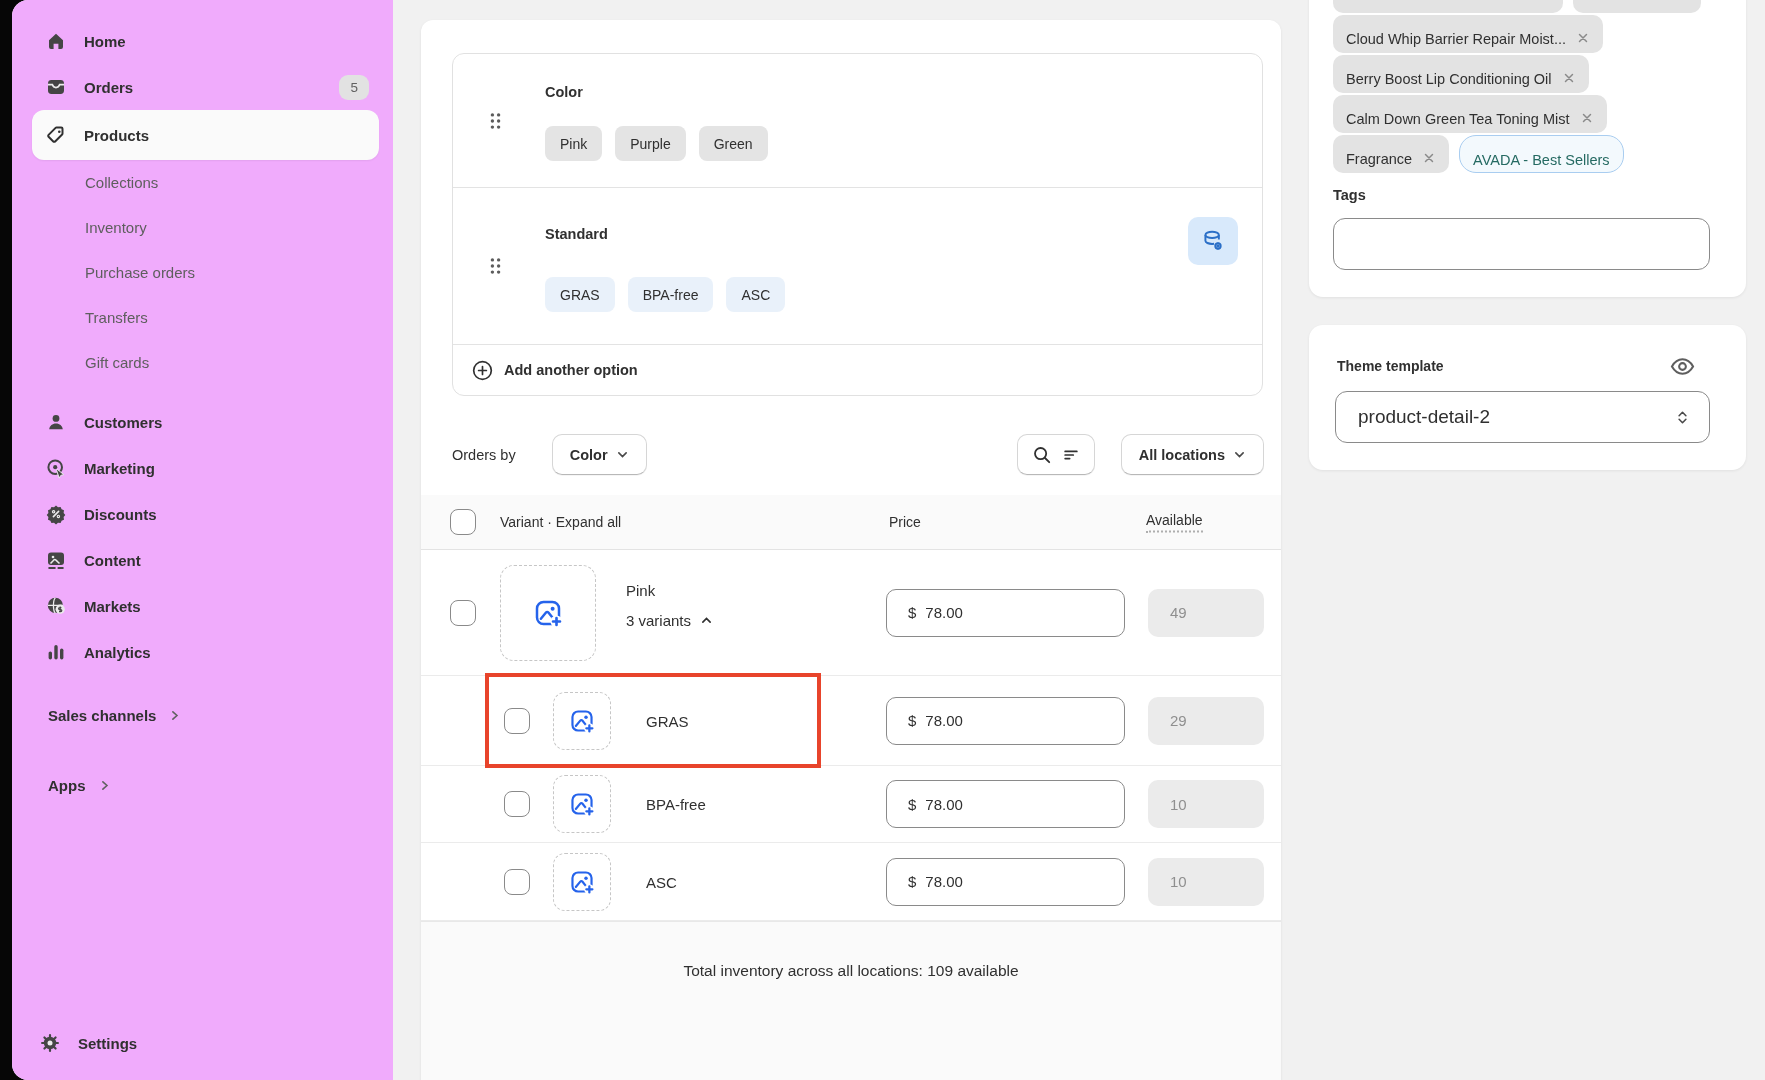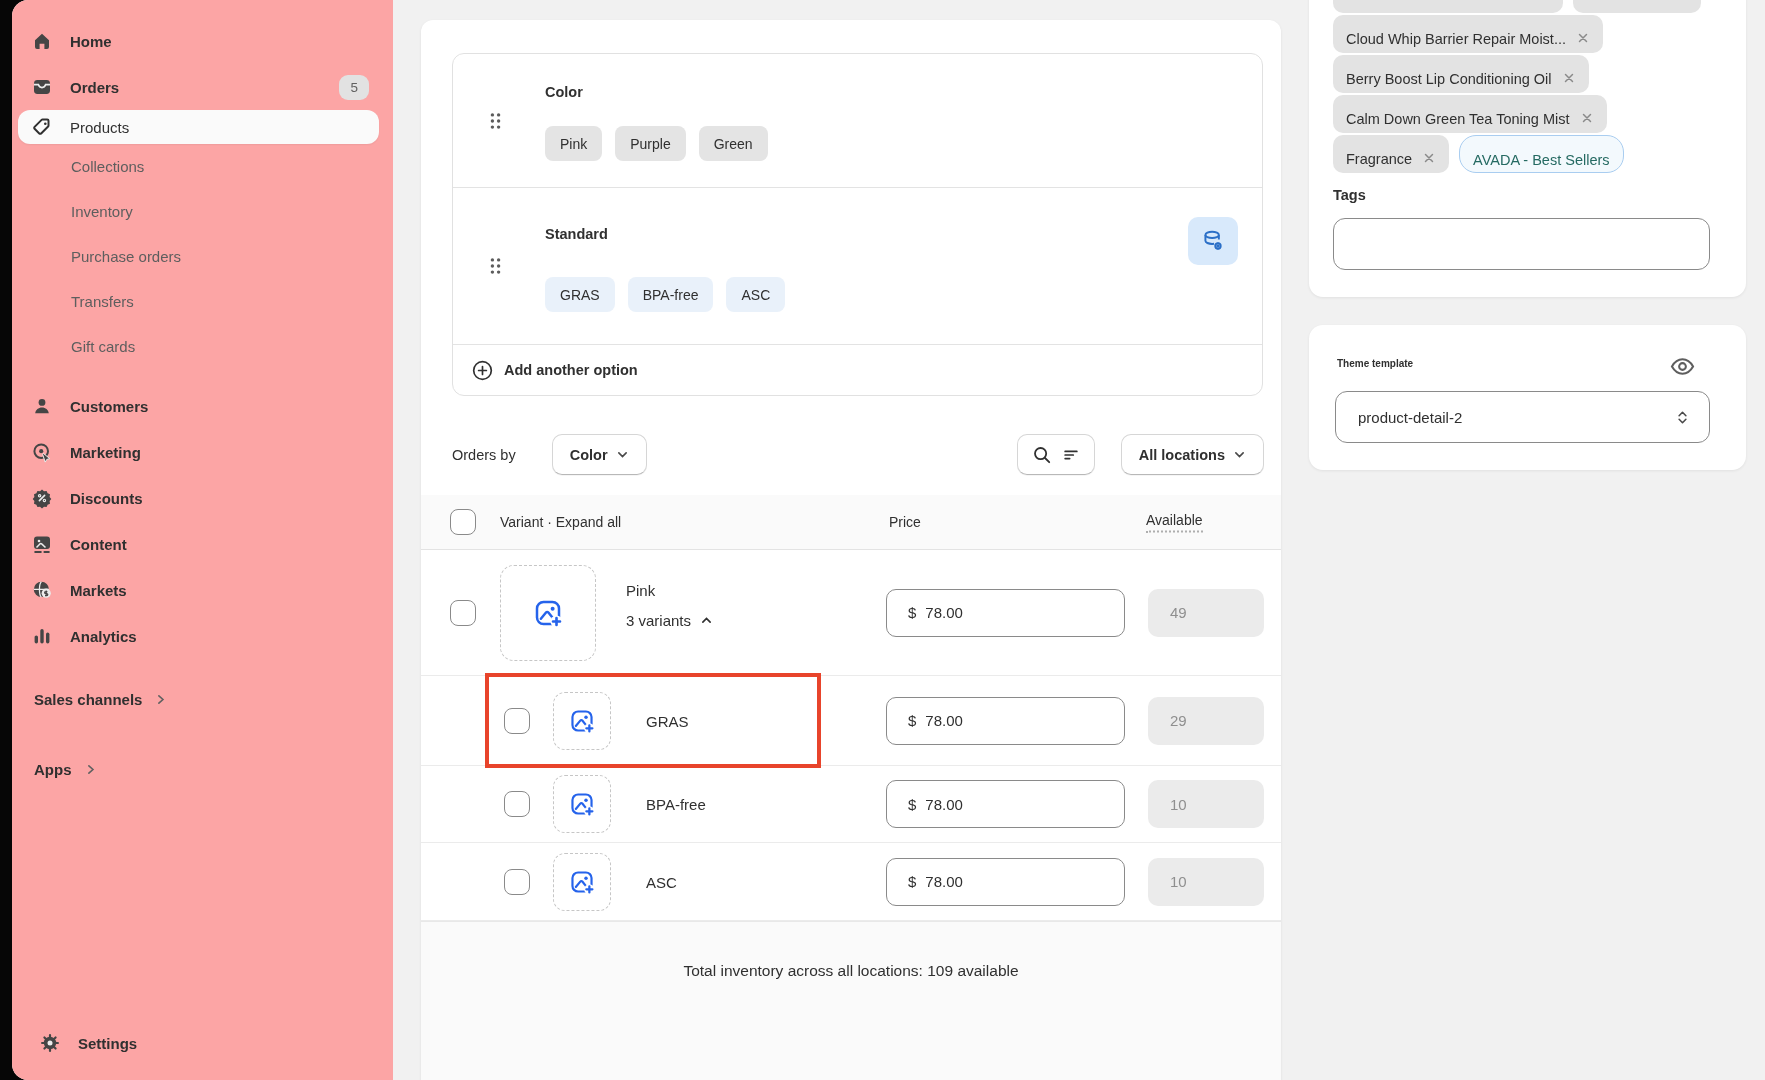--- a/index.html
+++ b/index.html
@@ -4,25 +4,25 @@
 <style>
   * { box-sizing: border-box; margin: 0; padding: 0; }
   html,body { width:1765px; height:1080px; overflow:hidden; background:#060606;
     font-family:"Liberation Sans", sans-serif; color:#303030; }
   svg { display:block; }
 
   .app { position:absolute; left:12px; top:0; width:1753px; height:1080px;
     border-radius:16px 0 0 16px; overflow:hidden; background:#f1f1f1; display:flex; }
 
   
-  .sidebar { width:381px; flex-shrink:0; background:#fca5a5; position:relative; padding:18px 14px 0 6px; }
+  .sidebar { width:381px; flex-shrink:0; background:#f0abfc; position:relative; padding:18px 14px 0 20px; }
   .nav-item { height:46px; border-radius:12px; display:flex; align-items:center;
     padding:0 10px 0 12px; font-size:15px; font-weight:600; color:#303030; cursor:default; }
   .nav-item .nicon { width:23px; height:23px; margin-right:17px; display:flex; align-items:center; justify-content:center; }
-  .nav-item.active { background:#fafafa; height:34px; box-shadow:0 1px 2px rgba(0,0,0,.06); font-weight:400; }
+  .nav-item.active { background:#fafafa; height:50px; box-shadow:0 1px 2px rgba(0,0,0,.06); font-weight:700; }
   .nav-sub { height:45px; display:flex; align-items:center; padding-left:53px;
     font-size:15px; font-weight:400; color:#5e5e5e; cursor:default; }
   .badge { margin-left:auto; background:#e2e2e2; border-radius:9px; padding:5px 11px;
     font-size:13.5px; font-weight:500; color:#616161; }
   .nav-gap { height:14px; }
   .nav-header { display:flex; align-items:center; gap:12px; height:40px; padding-left:16px;
     font-size:15px; font-weight:700; color:#303030; }
   .sidebar-bottom { position:absolute; left:14px; right:14px; bottom:14px; }
 
   
@@ -106,25 +106,25 @@
   .pill .xbtn { display:flex; cursor:pointer; }
   .pill.link { background:#f3f9fd; border:1.5px solid #a9cdf0; color:#256a62;
     border-radius:17px; cursor:pointer; }
   .pill.partial { width:230px; } .pill.partial2 { width:128px; }
   .tags-label { position:absolute; left:24px; top:217px; font-size:14.5px; font-weight:700; }
   .tags-input { position:absolute; left:24px; top:248px; width:377px; height:52px;
     border:1px solid #8a8a8a; border-radius:12px; background:#fff; outline:none;
     font:inherit; padding:0 16px; }
   .card-theme { position:absolute; left:916px; top:325px; width:437px; height:145px;
     background:#fff; border-radius:14px; box-shadow:0 1px 3px rgba(0,0,0,.07); }
-  .theme-label { position:absolute; left:28px; top:33px; font-size:10px; font-weight:700; }
+  .theme-label { position:absolute; left:28px; top:33px; font-size:14px; font-weight:700; }
   .eye-btn { position:absolute; right:50px; top:28px; cursor:pointer; }
   .select { position:absolute; left:26px; top:66px; width:375px; height:52px;
     border:1px solid #8a8a8a; border-radius:12px; display:flex; align-items:center;
-    padding:0 18px 0 22px; font-size:15px; cursor:pointer; background:#fff; }
+    padding:0 18px 0 22px; font-size:19px; cursor:pointer; background:#fff; }
 </style>
 </head>
 <body>
 
 <div class="app">
 
   <nav class="sidebar">
     <div class="nav-item">
       <span class="nicon">
         <svg width="22" height="22" viewBox="0 0 22 22">

